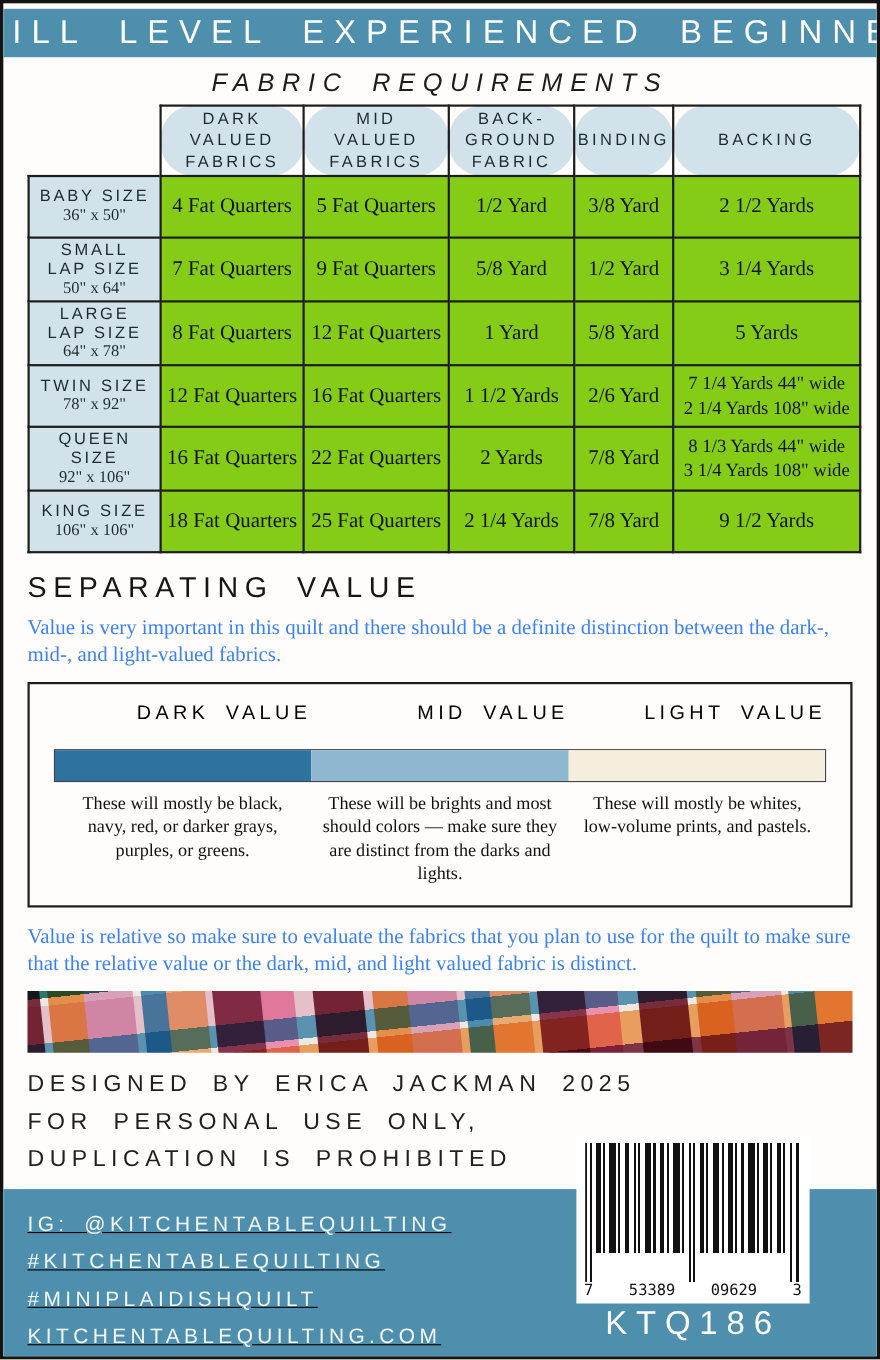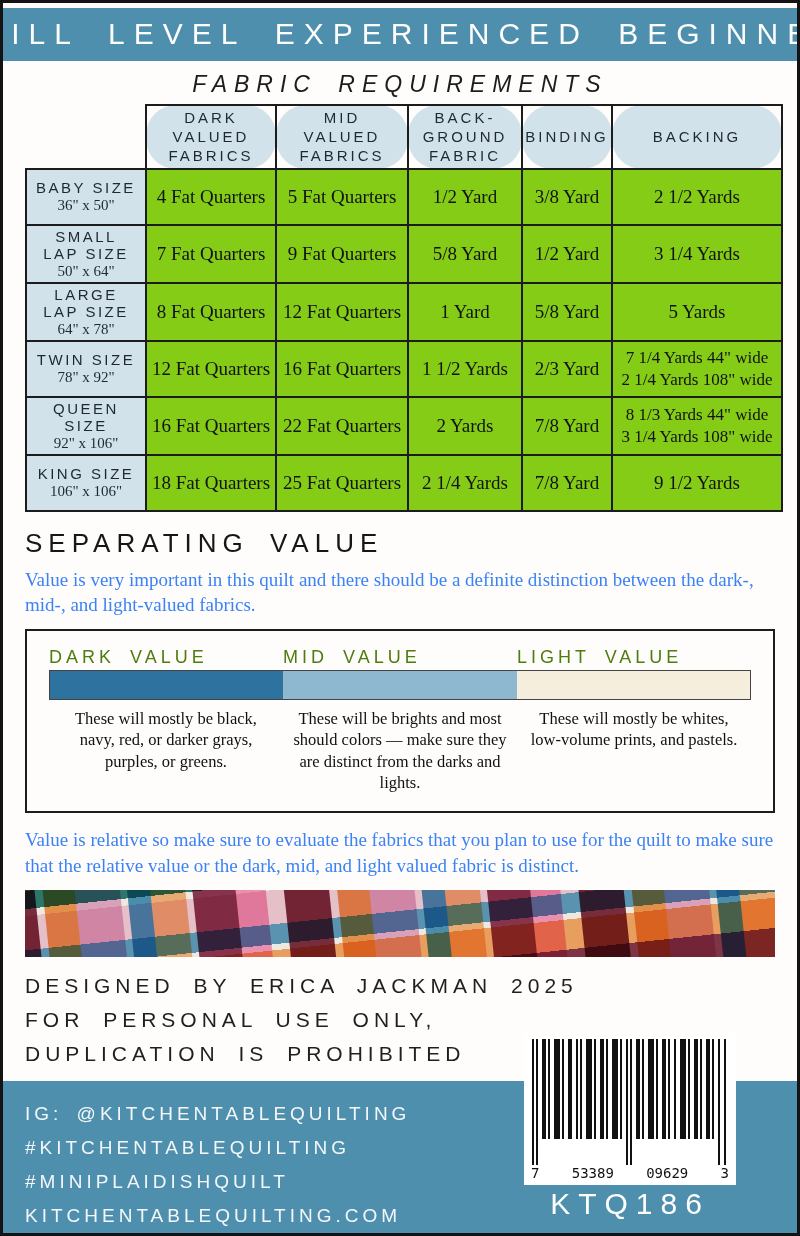--- a/index.html
+++ b/index.html
@@ -66,22 +66,22 @@
   .para{
     margin:8px 22px 0 22px;
     font-family:"Liberation Serif",serif;font-size:19px;line-height:1.32;color:#3b82f6;
   }
   .value-box{
     margin:12px 22px 0 22px;border:2px solid #1c1c1c;
     padding:16px 22px 18px 22px;
   }
   .value-grid{display:grid;grid-template-columns:1fr 1fr 1fr;}
   .value-label{
-    text-align:left;font-size:18px;letter-spacing:4px;word-spacing:6px;color:#4d7c0f;
-    padding-bottom:2px;
+    text-align:right;font-size:18px;letter-spacing:4px;word-spacing:6px;color:#000000;
+    padding-bottom:22px;
   }
   .swatch-bar{height:28px;border:1px solid #444;}
   .value-desc{
     text-align:center;font-family:"Liberation Serif",serif;
     font-size:16.5px;line-height:1.3;color:#101010;padding:8px 10px 0 10px;
   }
   
   .photo{
     margin:12px 22px 0 22px;height:112px;overflow:hidden;position:relative;background:#f5f2ee;
   }
@@ -103,21 +103,21 @@
   }
   
   .designed{
     margin:12px 22px 0 22px;color:#1f1f1f;
     font-size:21px;letter-spacing:5px;word-spacing:8px;line-height:34px;
   }
   
   .footer{
     margin-top:10px;flex:1;position:relative;
     background:var(--banner-blue,#4e8fae);
-    padding:16px 0 0 22px;box-sizing:border-box;
+    padding:16px 0 0 22px;box-sizing:border-box;text-decoration:underline;
   }
   .footer-line{
     color:#f4f7f9;font-size:19px;letter-spacing:4px;word-spacing:5px;
     line-height:34px;white-space:nowrap;
   }
   .barcode-box{
     position:absolute;right:61px;top:-48px;width:212px;height:152px;
     background:#ffffff;box-sizing:border-box;padding:6px 8px 0 8px;
   }
   .barcode-digits{
@@ -204,21 +204,21 @@
         <td>5 Yards</td>
       </tr>
       <tr>
         <th>
           <span class="size-name" style="white-space:pre-line">TWIN SIZE</span>
           <span class="size-dims">78" x 92"</span>
         </th>
         <td>12 Fat Quarters</td>
         <td>16 Fat Quarters</td>
         <td>1 1/2 Yards</td>
-        <td>2/3 Yard</td>
+        <td>2/6 Yard</td>
         <td style="font-size:17px">7 1/4 Yards 44" wide
 2 1/4 Yards 108" wide</td>
       </tr>
       <tr>
         <th>
           <span class="size-name" style="white-space:pre-line">QUEEN SIZE</span>
           <span class="size-dims">92" x 106"</span>
         </th>
         <td>16 Fat Quarters</td>
         <td>22 Fat Quarters</td>

